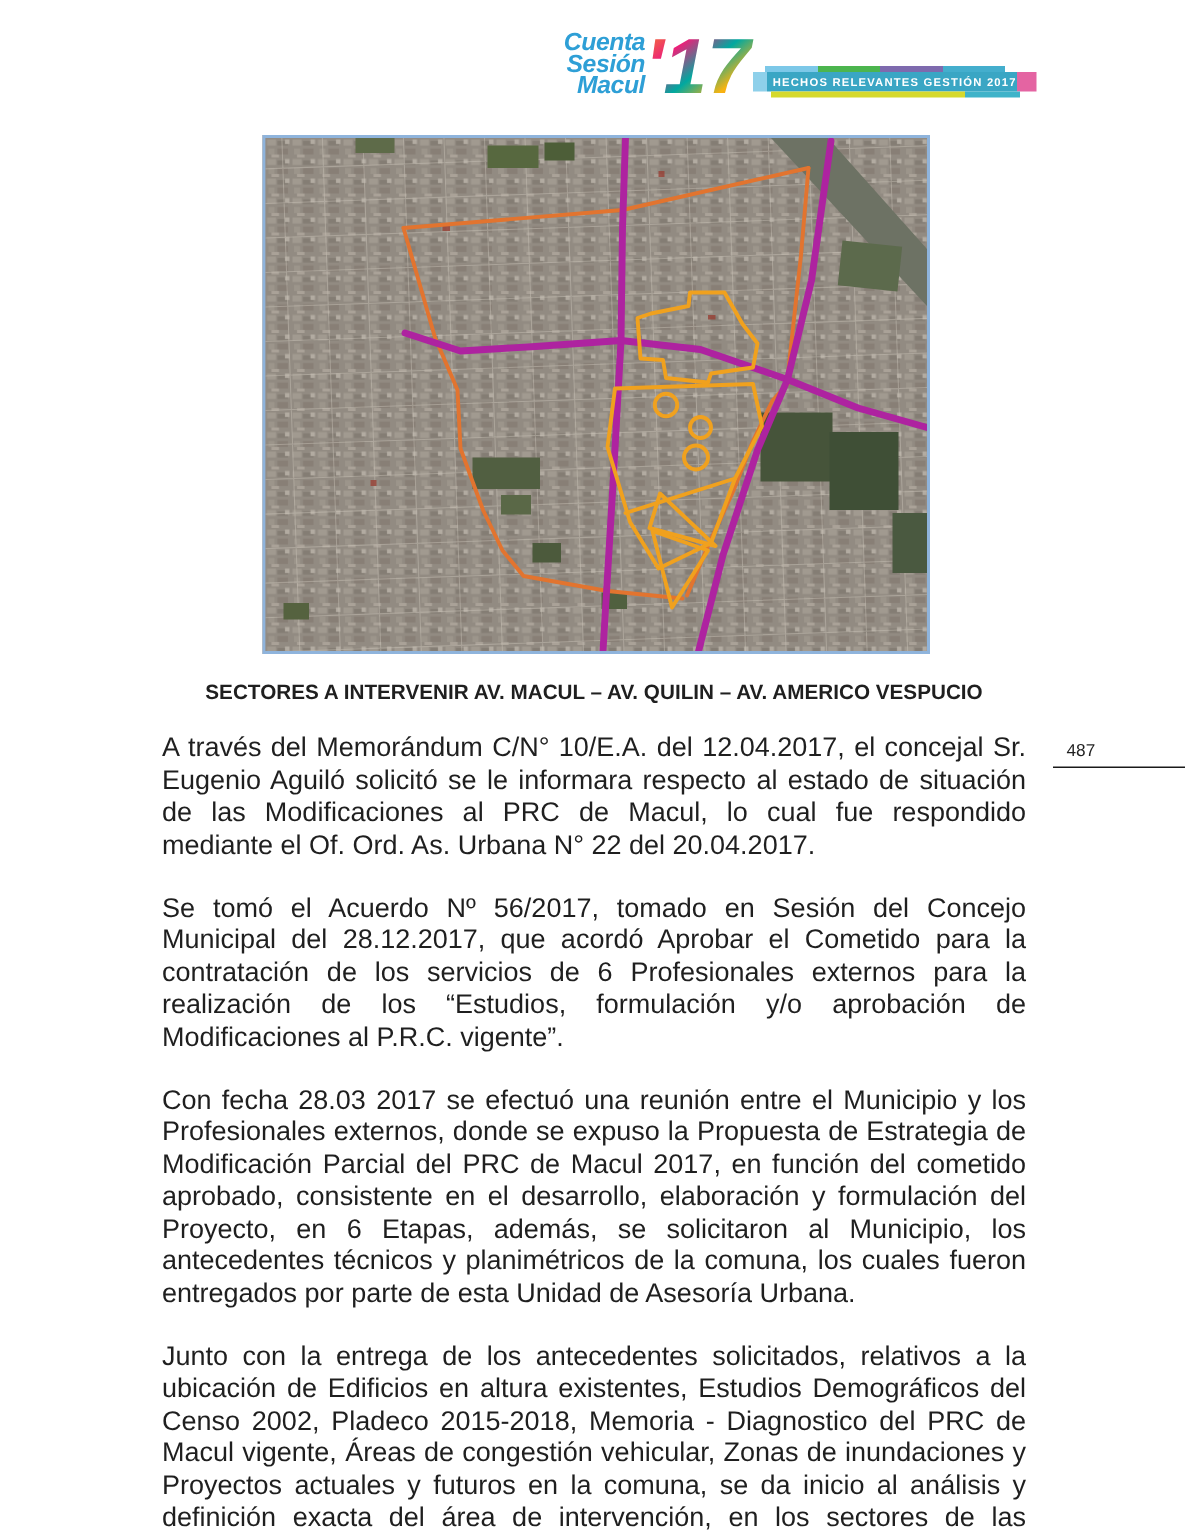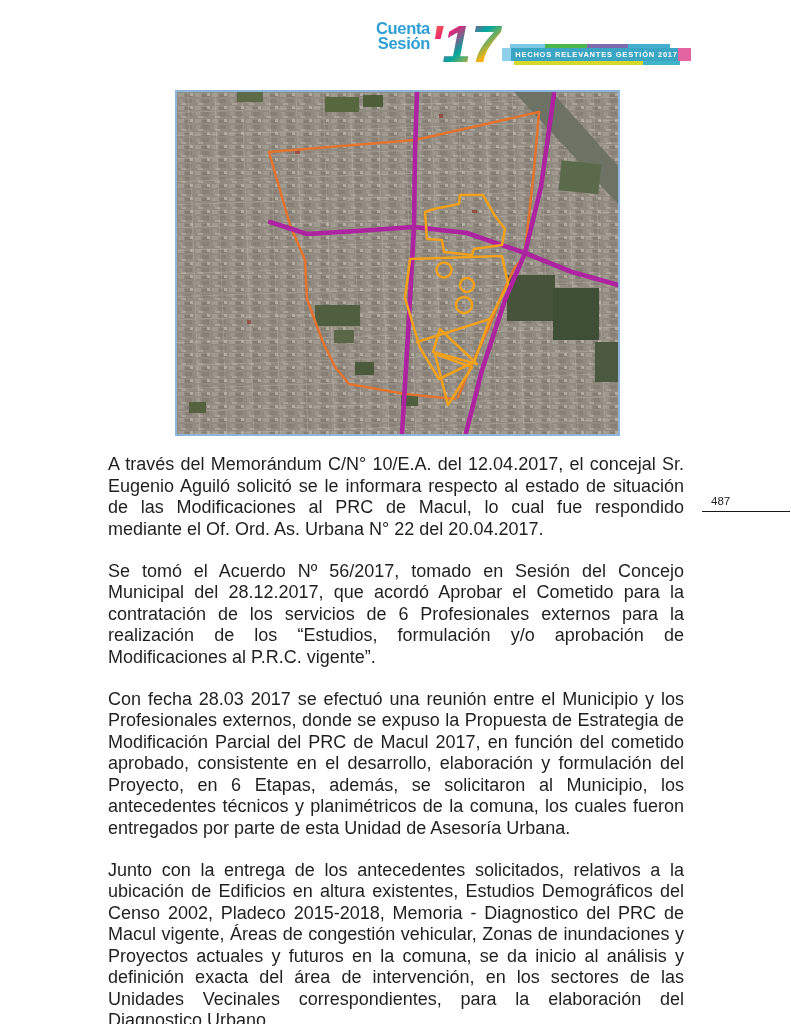--- a/index.html
+++ b/index.html
@@ -1,21 +1,21 @@
 <!DOCTYPE html>
 <html><head>
 <meta charset="utf-8">
 <style>
   html,body{margin:0;padding:0;background:#ffffff;}
   body{width:791px;height:1024px;position:relative;overflow:hidden;
        font-family:"Liberation Sans",sans-serif;color:#1f1f1f;}
 
   
   .logo-words{position:absolute;top:21px;left:0;width:430px;text-align:right;
-              font-weight:700;font-size:16.5px;line-height:14.5px;
+              font-weight:700;font-style:italic;font-size:16.5px;line-height:14.5px;
               letter-spacing:-0.3px;}
   .logo-words span{display:block;}
   .logo-year{position:absolute;left:429px;top:13px;}
   .banner{position:absolute;left:502px;top:44px;width:189px;}
   .banner-top{height:4px;width:160px;margin-left:8px;
       background:linear-gradient(90deg,#7cc8e8 0 22%,#4cb54e 22% 48%,#7e6aae 48% 74%,#44aecd 74% 100%);}
   .banner-main{height:13px;display:flex;align-items:center;justify-content:center;
       color:#ffffff;font-size:7.5px;font-weight:700;letter-spacing:0.8px;white-space:nowrap;
       background:linear-gradient(90deg,#8ed0ea 0 5%,#3aa6c4 5% 93%,#e464a2 93% 100%);}
   .banner-bottom{height:4px;width:166px;margin-left:12px;
@@ -38,20 +38,21 @@
   .page-number span{display:block;font-size:11.5px;padding-left:9px;color:#1f1f1f;}
   .pn-line{border-bottom:1.4px solid #1a1a1a;margin-top:4px;width:88px;}
 </style>
 </head>
 <body>
 
 <header>
   <div class="logo-words" style="color:#2e9fd6;">
     <span>Cuenta</span>
     <span>Sesión</span>
+    <span>Macul</span>
   </div>
 
   <svg class="logo-year" width="76" height="60" viewBox="0 0 76 60">
     <defs>
       <linearGradient id="lg17" x1="0" y1="0" x2="1" y2="1">
         <stop offset="0" stop-color="#f7941e"></stop>
         <stop offset="0.28" stop-color="#ec2079"></stop>
         <stop offset="0.52" stop-color="#00a8a0"></stop>
         <stop offset="0.74" stop-color="#f9b410"></stop>
         <stop offset="1" stop-color="#ef4136"></stop>
@@ -136,17 +137,18 @@
     </g>
   </svg>
 </figure>
 
 <aside class="page-number">
   <span>487</span>
   <div class="pn-line"></div>
 </aside>
 
 <main class="content">
+  <h2 class="section-heading">SECTORES A INTERVENIR AV. MACUL – AV. QUILIN – AV. AMERICO VESPUCIO</h2>
   <p>A través del Memorándum C/N° 10/E.A. del 12.04.2017, el concejal Sr. Eugenio Aguiló solicitó se le informara respecto al estado de situación de las Modificaciones al PRC de Macul, lo cual fue respondido mediante el Of. Ord. As. Urbana N° 22 del 20.04.2017.</p>
   <p>Se tomó el Acuerdo Nº 56/2017, tomado en Sesión del Concejo Municipal del 28.12.2017, que acordó Aprobar el Cometido para la contratación de los servicios de 6 Profesionales externos para la realización de los “Estudios, formulación y/o aprobación de Modificaciones al P.R.C. vigente”.</p>
   <p>Con fecha 28.03 2017 se efectuó una reunión entre el Municipio y los Profesionales externos, donde se expuso la Propuesta de Estrategia de Modificación Parcial del PRC de Macul 2017, en función del cometido aprobado, consistente en el desarrollo, elaboración y formulación del Proyecto, en 6 Etapas, además, se solicitaron al Municipio, los antecedentes técnicos y planimétricos de la comuna, los cuales fueron entregados por parte de esta Unidad de Asesoría Urbana.</p>
   <p>Junto con la entrega de los antecedentes solicitados, relativos a la ubicación de Edificios en altura existentes, Estudios Demográficos del Censo 2002, Pladeco 2015-2018, Memoria - Diagnostico del PRC de Macul vigente, Áreas de congestión vehicular, Zonas de inundaciones y Proyectos actuales y futuros en la comuna, se da inicio al análisis y definición exacta del área de intervención, en los sectores de las Unidades Vecinales correspondientes, para la elaboración del Diagnostico Urbano.</p>
 </main>
 
 </body></html>

